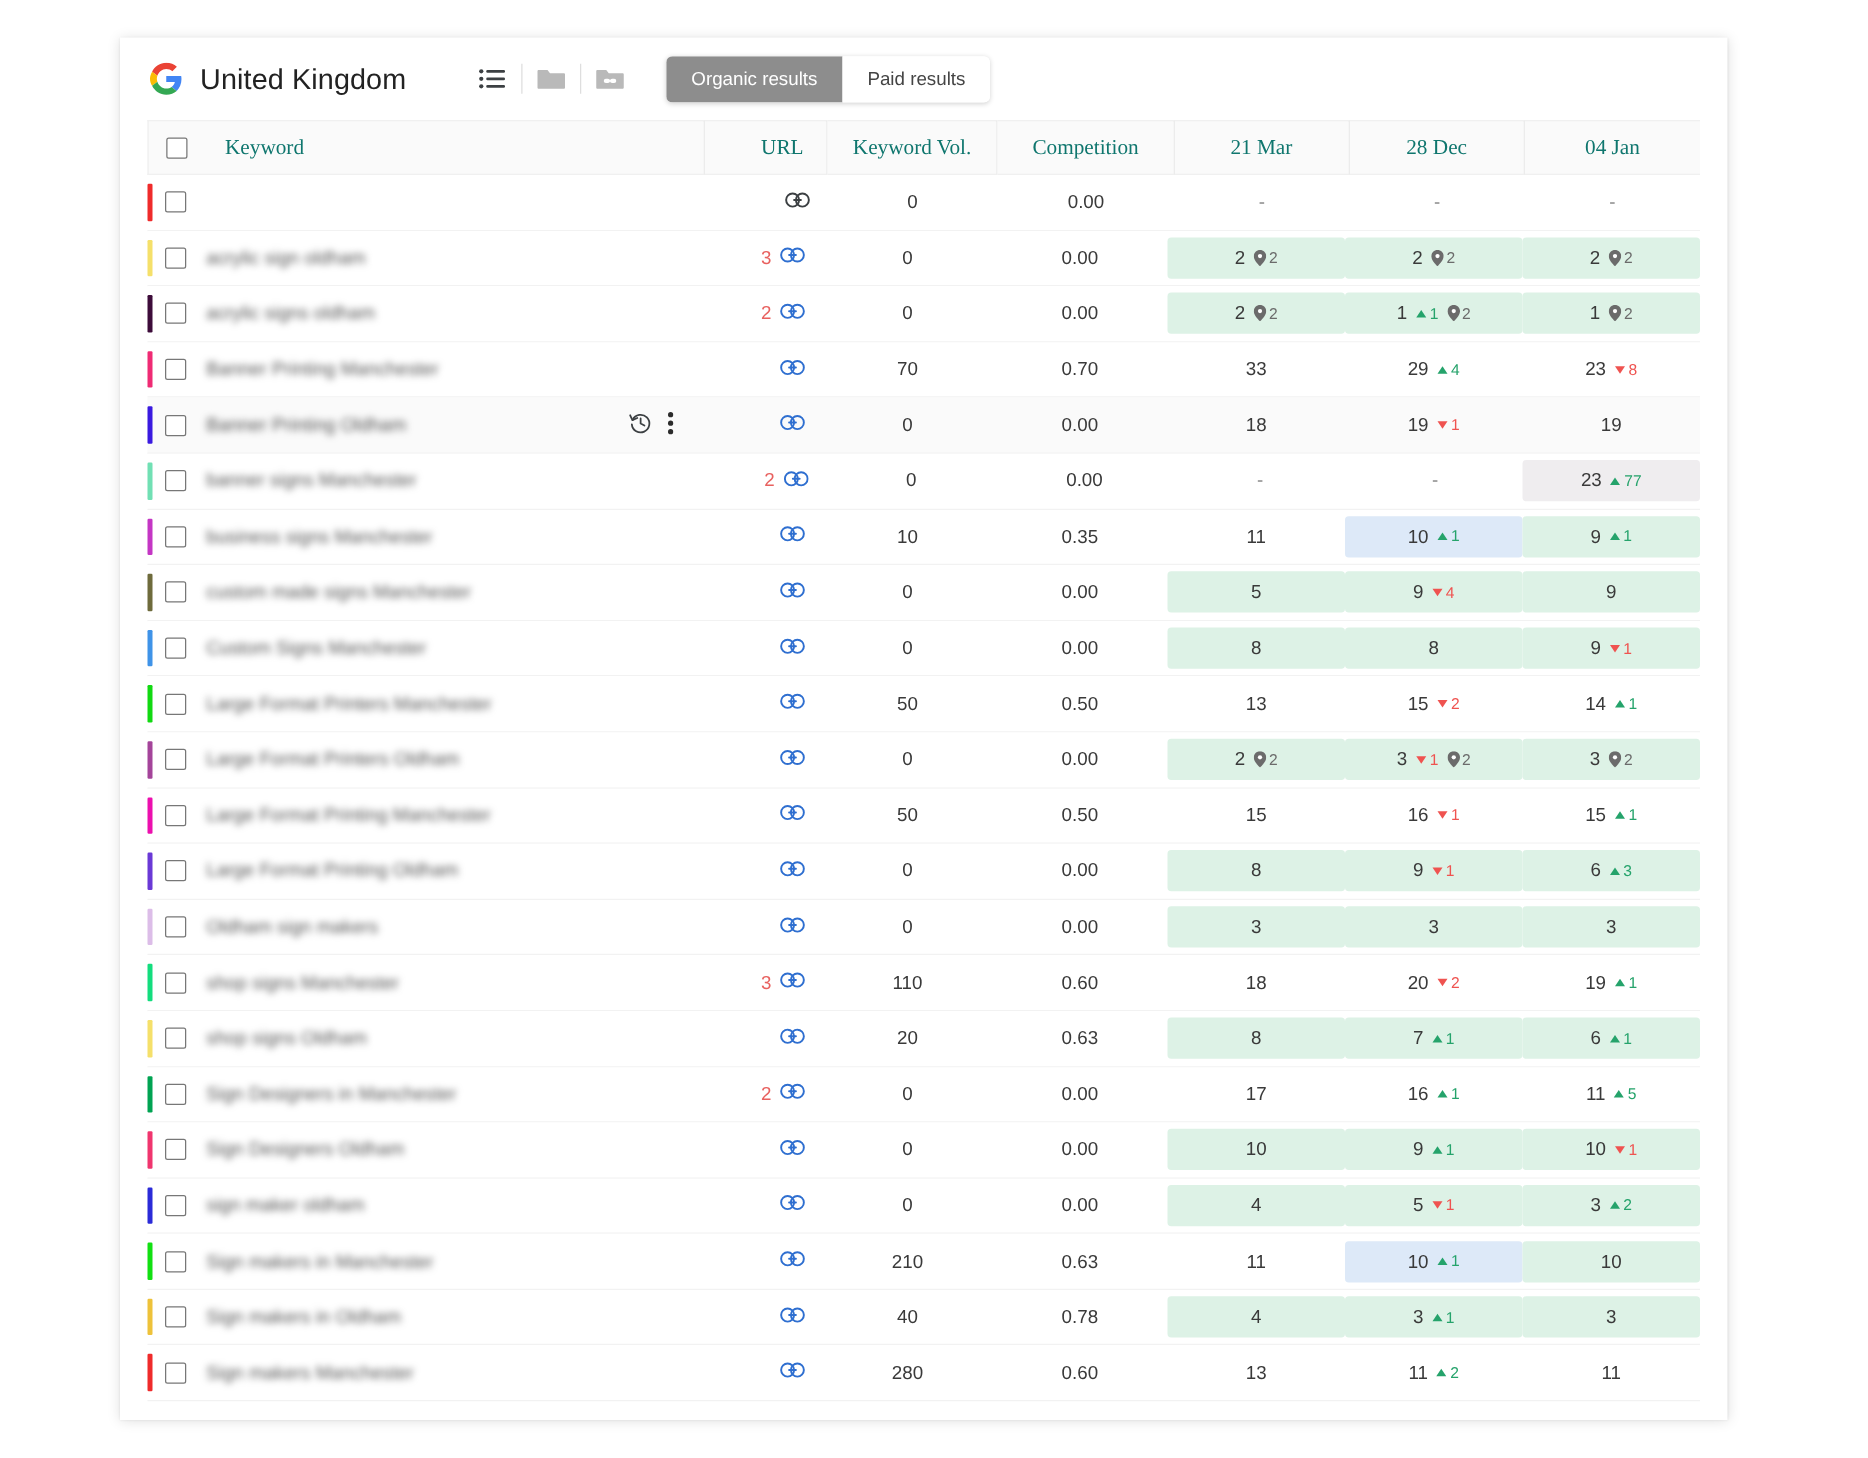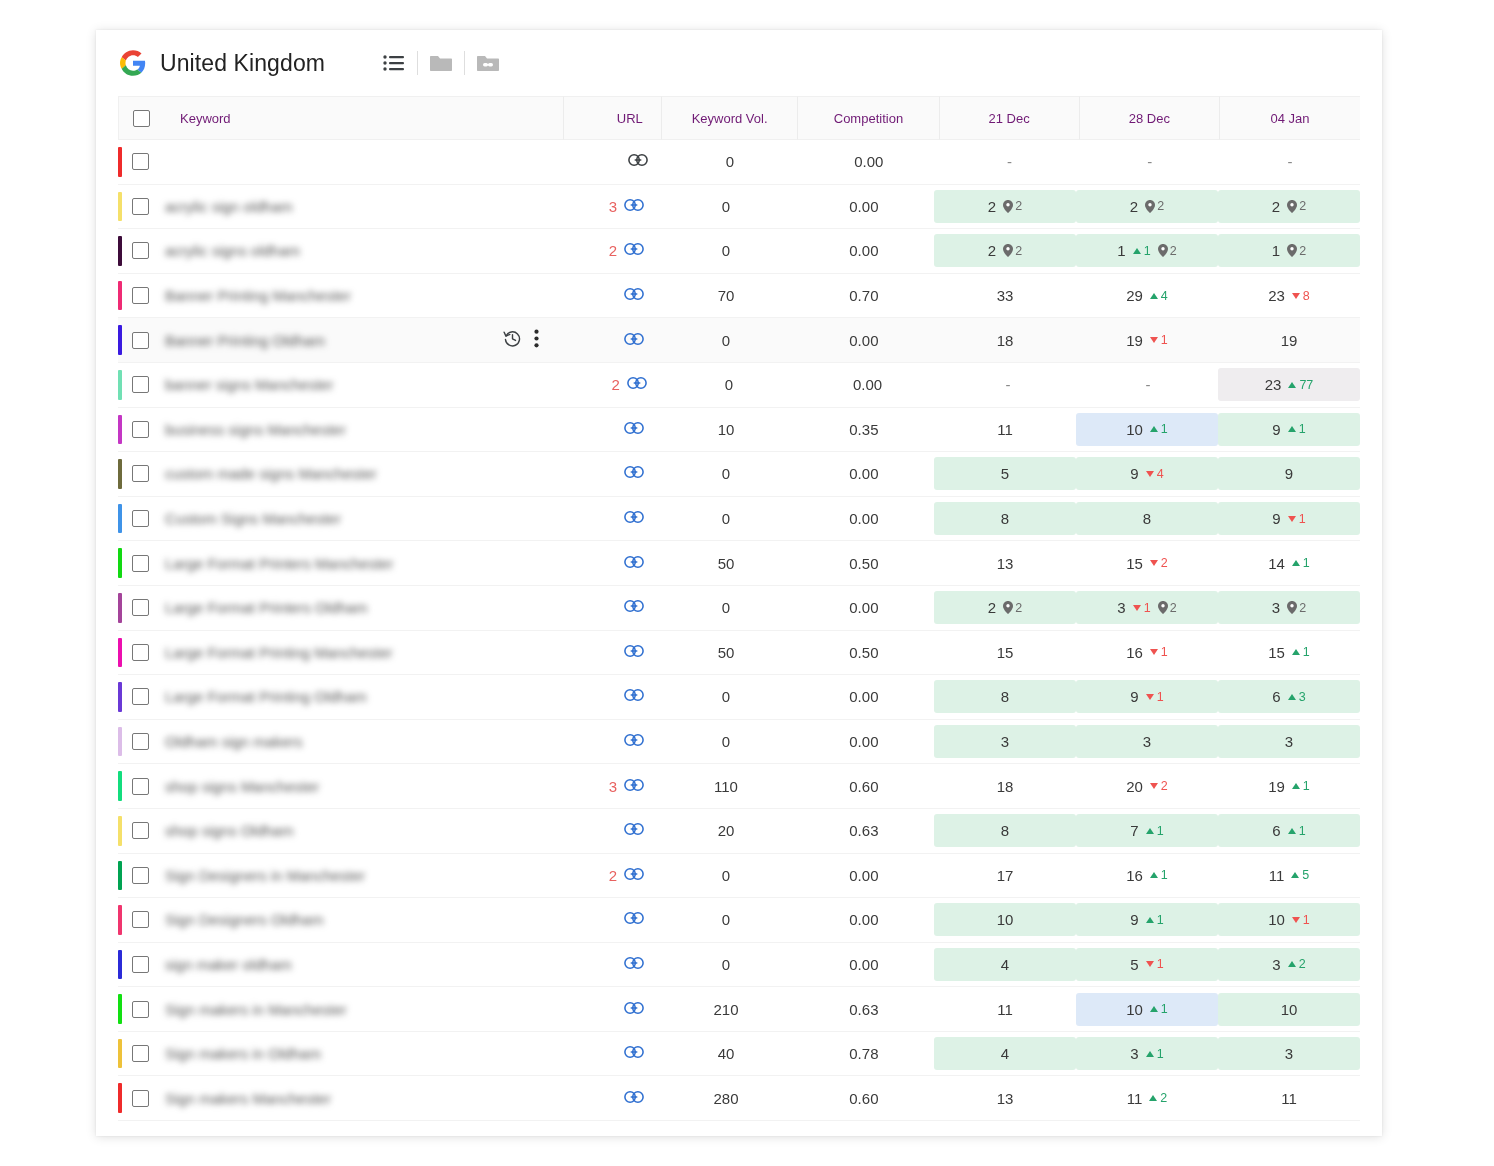--- a/index.html
+++ b/index.html
@@ -75,25 +75,26 @@
   }
   .searchbox input::placeholder { color: #b0b0b0; }
 
   
   .tbl { padding: 0 22px 0 22px; }
   .thead {
     display: flex; align-items: stretch; height: 44px;
     background: #fafafa;
   }
   .th {
-    font-size: 13px; color: #701a75; display: flex;
+    font-size: 17px; color: #0f766e; display: flex;
     align-items: center; background: #fafafa;
     border-right: 1px solid #ececec;
     border-top: 1px solid #f0f0f0;
     border-bottom: 1px solid #f0f0f0;
+    font-family: Liberation Serif, serif;
   }
   .th:last-child { border-right: none; }
   .th-kw   { width: 482px; padding-left: 14px; gap: 30px; border-left: 1px solid #f0f0f0;}
   .th-url  { width: 105px; justify-content: flex-end; padding-right: 18px; }
   .th-vol  { width: 148px; justify-content: center; }
   .th-comp { width: 153px; justify-content: center; }
   .th-date { width: 152px; justify-content: center; }
 
   .cbox {
     width: 17px; height: 17px; border: 1.6px solid #777;
@@ -191,33 +192,37 @@
           <path d="M2 3h7l2 2.5h11c.6 0 1 .4 1 1V17c0 .6-.4 1-1 1H2c-.6 0-1-.4-1-1V4c0-.6.4-1 1-1z"></path>
           <g fill="#ffffff">
             <rect x="7" y="10" width="5" height="3.4" rx="1.7"></rect>
             <rect x="12" y="10" width="5" height="3.4" rx="1.7"></rect>
             <rect x="10" y="11.1" width="4" height="1.2"></rect>
           </g>
         </svg>
       </span>
     </div>
 
+    <div class="tabs">
+      <div class="tab active">Organic results</div>
+      <div class="tab">Paid results</div>
+    </div>
 
   </div>
 
   <div class="tbl">
     <div class="thead">
       <div class="th th-kw">
         <span class="cbox"></span>
         <span>Keyword</span>
       </div>
       <div class="th th-url">URL</div>
       <div class="th th-vol">Keyword Vol.</div>
       <div class="th th-comp">Competition</div>
-      <div class="th th-date">21 Dec</div>
+      <div class="th th-date">21 Mar</div>
       <div class="th th-date">28 Dec</div>
       <div class="th th-date">04 Jan</div>
     </div>
     <div id="tbody">
         <div class="row">
           <span class="bar" style="background:#ef2b2b"></span>
           <div class="cell c-kw">
             <span class="cbox"></span>
             <span class="kw-text"><signs <oldham<="" span=""></signs></span>
           </div>

